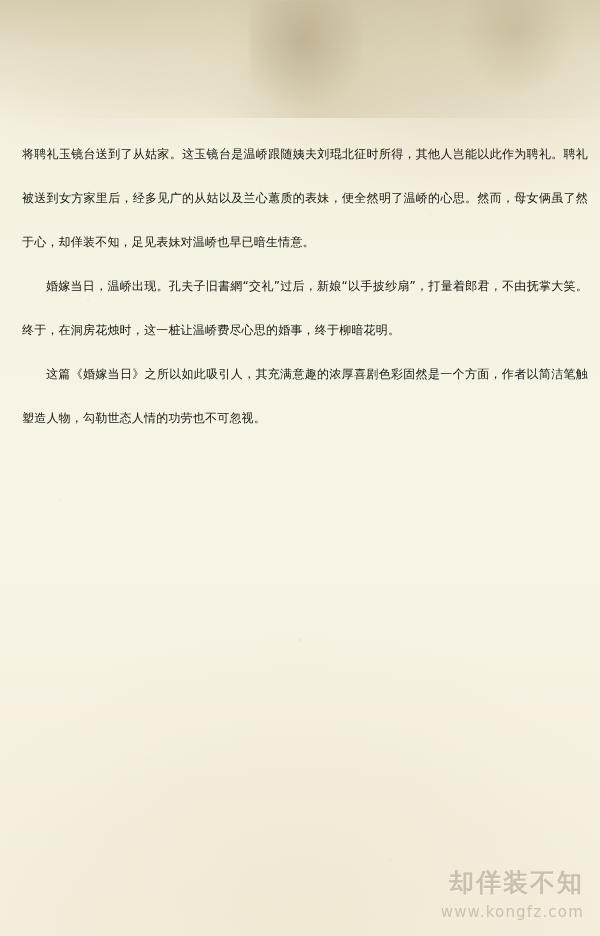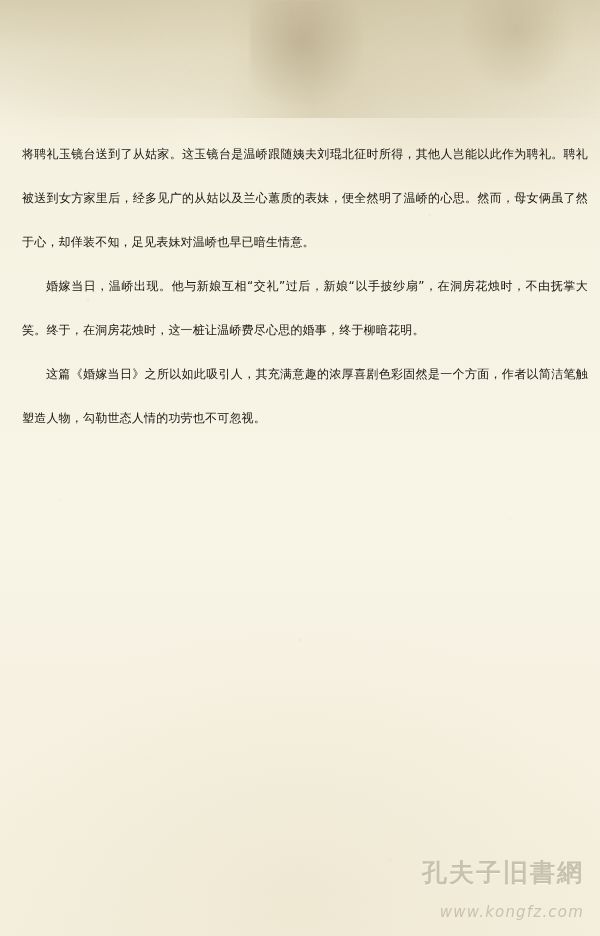--- a/index.html
+++ b/index.html
@@ -106,40 +106,39 @@
     color: #c8c1ae;
     letter-spacing: 2px;
     line-height: 30px;
     text-shadow: 0 1px 0 rgba(255,255,255,0.55);
   }
   .watermark .wm-url {
     font-size: 15px;
     color: #c9c2af;
     letter-spacing: 1.2px;
     line-height: 20px;
-    margin-top: 14px;
+    margin-top: 4px;
     font-family: "DejaVu Sans", "Liberation Sans", sans-serif;
-    font-style: italic;
   }
 </style>
 </head>
 <body>
 
 <div class="page">
 
   <div class="scan-top">
     <div class="scan-figure"></div>
   </div>
 
   <div class="speckles"></div>
 
   <div class="text-block">
     <p class="para first">将聘礼玉镜台送到了从姑家。这玉镜台是温峤跟随姨夫刘琨北征时所得，其他人岂能以此作为聘礼。聘礼被送到女方家里后，经多见广的从姑以及兰心蕙质的表妹，便全然明了温峤的心思。然而，母女俩虽了然于心，却佯装不知，足见表妹对温峤也早已暗生情意。</p>
-    <p class="para">婚嫁当日，温峤出现。他与新娘互相“交礼”过后，新娘“以手披纱扇”，在洞房花烛时，不由抚掌大笑。终于，在洞房花烛时，这一桩让温峤费尽心思的婚事，终于柳暗花明。</p>
+    <p class="para">婚嫁当日，温峤出现。孔夫子旧書網“交礼”过后，新娘“以手披纱扇”，打量着郎君，不由抚掌大笑。终于，在洞房花烛时，这一桩让温峤费尽心思的婚事，终于柳暗花明。</p>
     <p class="para">这篇《婚嫁当日》之所以如此吸引人，其充满意趣的浓厚喜剧色彩固然是一个方面，作者以简洁笔触塑造人物，勾勒世态人情的功劳也不可忽视。</p>
   </div>
 
   <div class="watermark">
-    <div class="wm-title">孔夫子旧書網</div>
+    <div class="wm-title">却佯装不知</div>
     <div class="wm-url">www.kongfz.com</div>
   </div>
 
 </div>
 
 </body></html>

